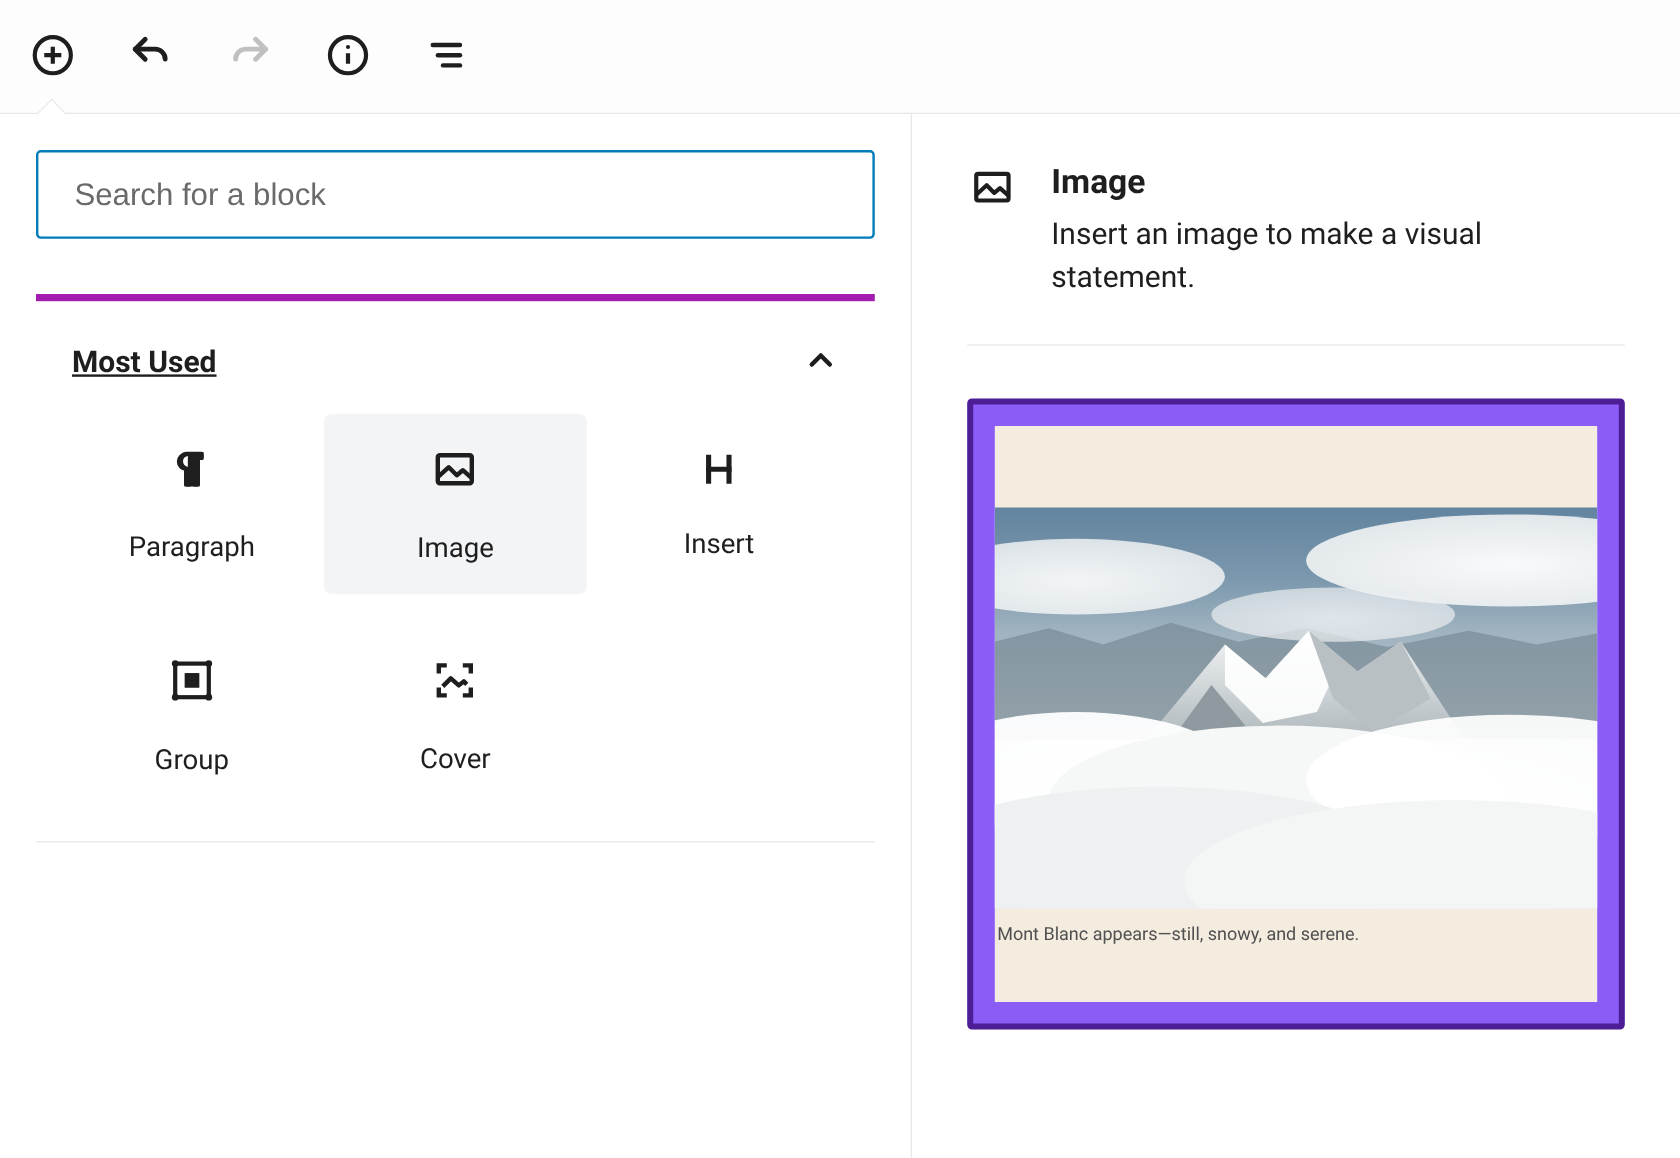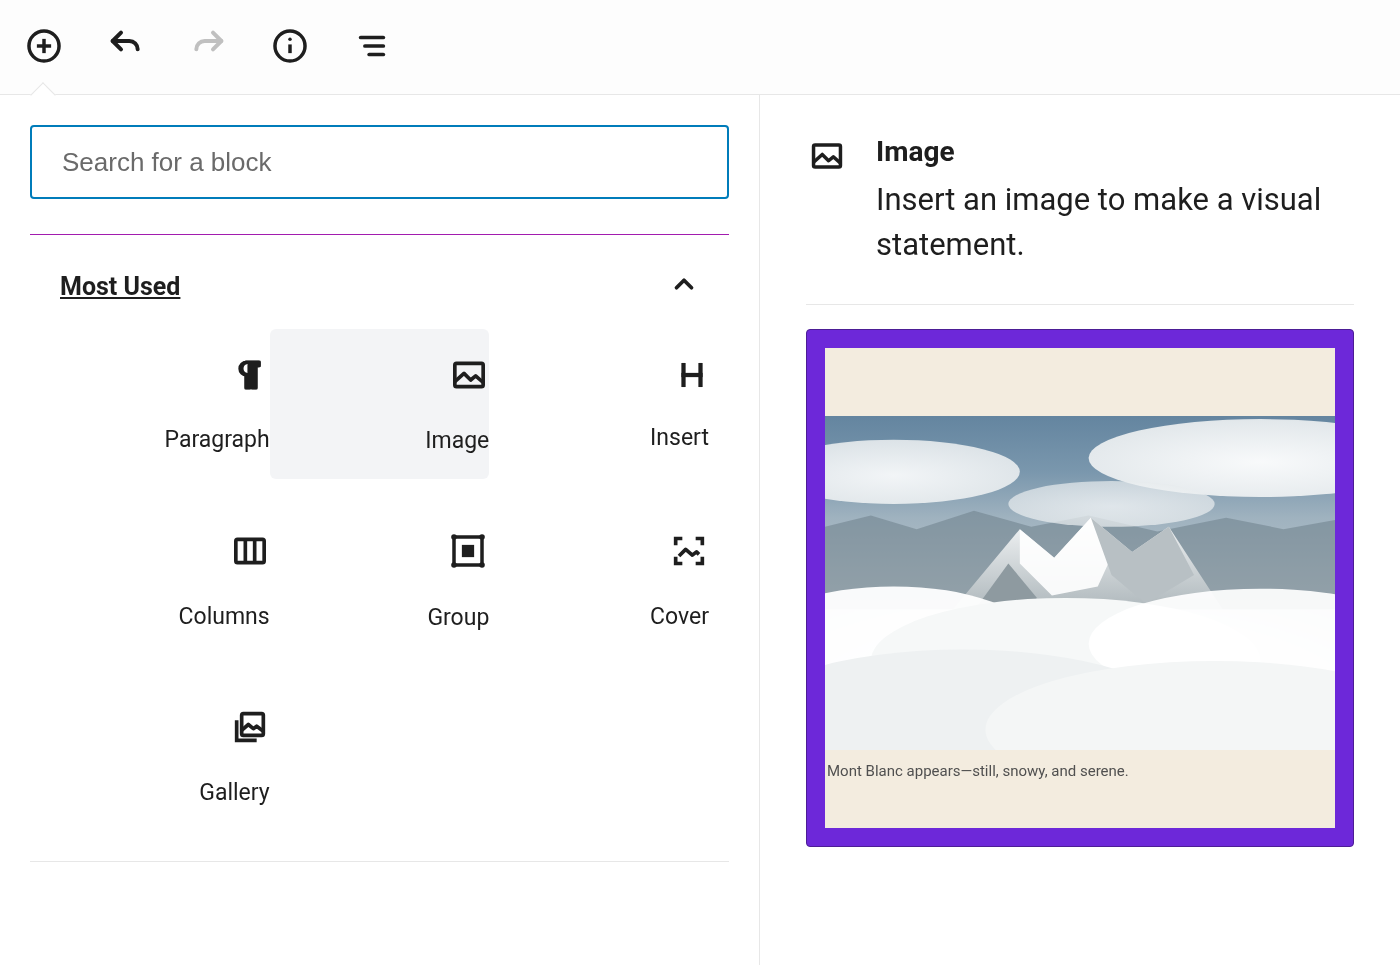--- a/index.html
+++ b/index.html
@@ -54,22 +54,22 @@
 
   
   .picker {
     width: 760px;
     padding: 30px 30px 0 30px;
     border-right: 1px solid #e7e7e7;
     display: flex;
     flex-direction: column;
   }
   .search-wrap {
-    border-bottom: 1px solid #a21caf;
-    padding-bottom: 35px;
+    border-bottom: 6px solid #a21caf;
+    padding-bottom: 46px;
   }
   .search-input {
     width: 100%;
     height: 74px;
     border: 2px solid #007cba;
     border-radius: 4px;
     font-size: 26px;
     padding: 0 30px;
     color: #5a5a5a;
     outline: none;
@@ -96,21 +96,21 @@
     grid-template-columns: repeat(3, 1fr);
     row-gap: 26px;
     padding: 0 20px 30px 20px;
     border-bottom: 1px solid #e7e7e7;
   }
   .block-card {
     height: 150px;
     border-radius: 6px;
     display: flex;
     flex-direction: column;
-    align-items: flex-end;
+    align-items: center;
     justify-content: center;
     gap: 28px;
     cursor: pointer;
   }
   .block-card.selected { background: #f3f4f6; }
   .block-card .blk-icon { color:#1e1e1e; }
   .block-card .blk-label {
     font-size: 23px;
     color: #1e1e1e;
   }
@@ -131,31 +131,31 @@
     height: 42px;
     flex-shrink: 0;
     display:flex; align-items:center; justify-content:center;
   }
   .preview-title {
     font-size: 28px;
     font-weight: 700;
     margin-bottom: 10px;
   }
   .preview-desc {
-    font-size: 31px;
+    font-size: 25px;
     line-height: 1.45;
     color: #1e1e1e;
   }
 
   .preview-frame {
-    margin-top: 24px;
-    border: 1px solid #4c1d95;
+    margin-top: 44px;
+    border: 5px solid #4c1d95;
     border-radius: 4px;
     padding: 18px;
-    background: #6d28d9;
+    background: #8b5cf6;
   }
   .preview-canvas {
     background: #f3ecdf;
     padding: 68px 0 48px 0;
   }
   .preview-canvas .img-placeholder {
     width: 100%;
     height: 334px;
     display: block;
   }
@@ -263,30 +263,20 @@
         <span class="blk-icon">
           <svg width="34" height="34" viewBox="0 0 24 24" fill="none" stroke="currentColor" stroke-width="3" stroke-linecap="square">
             <line x1="6" y1="5" x2="6" y2="19"></line>
               <line x1="18" y1="5" x2="18" y2="19"></line>
               <line x1="6" y1="12" x2="18" y2="12"></line>
           </svg>
         </span>
         <span class="blk-label">Insert</span>
       </div>
 
-      <div class="block-card">
-        <span class="blk-icon">
-          <svg width="40" height="40" viewBox="0 0 24 24" fill="none" stroke="currentColor" stroke-width="2.2">
-            <rect x="3.5" y="5" width="17" height="14" rx="1"></rect>
-              <line x1="9.2" y1="5" x2="9.2" y2="19"></line>
-              <line x1="14.8" y1="5" x2="14.8" y2="19"></line>
-          </svg>
-        </span>
-        <span class="blk-label">Columns</span>
-      </div>
 
       <div class="block-card">
         <span class="blk-icon">
           <svg width="42" height="42" viewBox="0 0 24 24" fill="none" stroke="currentColor" stroke-width="2">
             <rect x="4" y="4" width="16" height="16"></rect>
             <rect x="8.5" y="8.5" width="7" height="7" fill="currentColor" stroke="none"></rect>
             <circle cx="4" cy="4" r="1.6" fill="currentColor" stroke="none"></circle>
             <circle cx="20" cy="4" r="1.6" fill="currentColor" stroke="none"></circle>
             <circle cx="4" cy="20" r="1.6" fill="currentColor" stroke="none"></circle>
             <circle cx="20" cy="20" r="1.6" fill="currentColor" stroke="none"></circle>
@@ -303,30 +293,20 @@
             <polyline points="4 15.5 4 19.5 8 19.5"></polyline>
             <polyline points="20 15.5 20 19.5 16 19.5"></polyline>
             <polyline points="6 15 10 11 14 14.5 16.5 12.5 18 14" stroke-linejoin="round"></polyline>
           </svg>
         </span>
         <span class="blk-label">Cover</span>
       </div>
 
 
 
-      <div class="block-card">
-        <span class="blk-icon">
-          <svg width="40" height="40" viewBox="0 0 24 24" fill="none" stroke="currentColor" stroke-width="2.2">
-            <rect x="7" y="4" width="13" height="13" rx="1"></rect>
-            <polyline points="7 14 11 10.5 14 13 16 11.5 20 14.5" stroke-linejoin="round"></polyline>
-            <polyline points="4 8 4 20 16 20"></polyline>
-          </svg>
-        </span>
-        <span class="blk-label">Gallery</span>
-      </div>
     </div>
   </div>
 
   <div class="preview">
     <div class="preview-header">
       <div class="preview-icon-box">
         <svg width="38" height="38" viewBox="0 0 24 24" fill="none" stroke="#1e1e1e" stroke-width="2.2">
           <rect x="3.5" y="5" width="17" height="14" rx="1"></rect>
           <polyline points="3.5 16 9 11 13 15 16 12.5 20.5 16.5" stroke-linejoin="round"></polyline>
         </svg>

